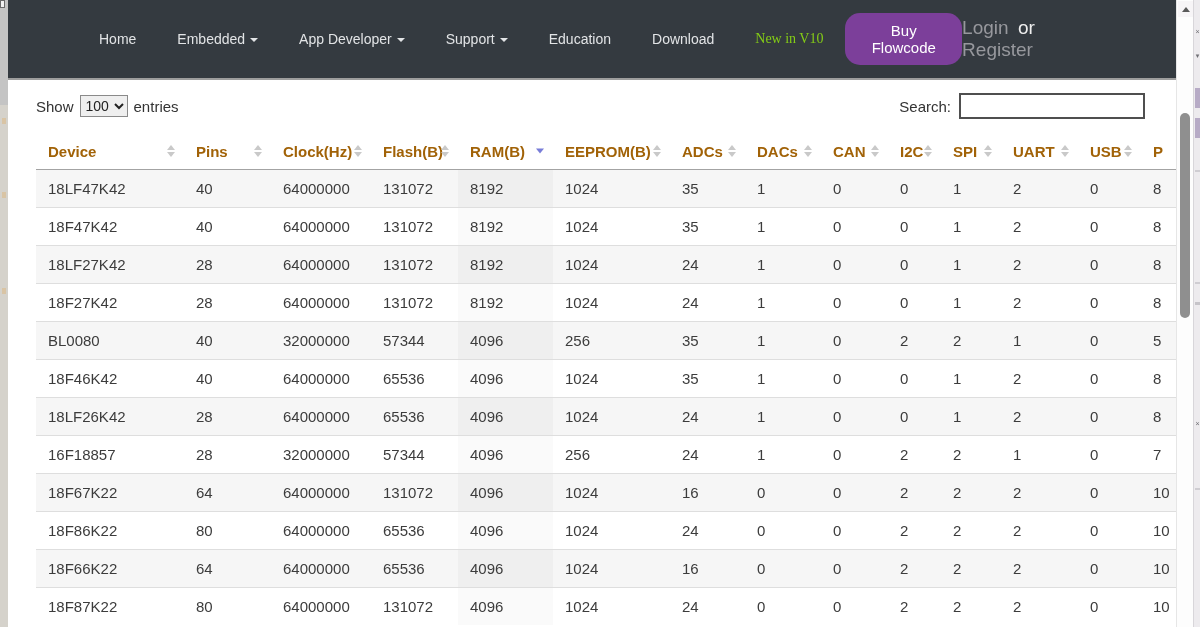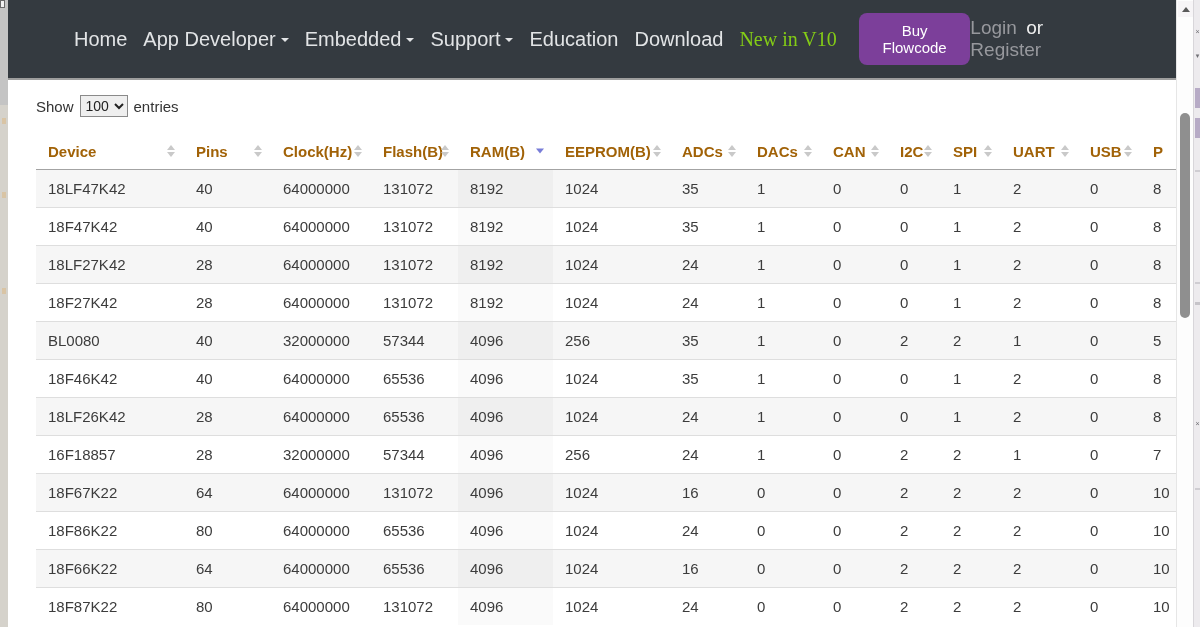--- a/index.html
+++ b/index.html
@@ -15,26 +15,26 @@
   .right-strip .frag { position:absolute; left:1px; width:5px; }
   .right-strip .glyph { position:absolute; left:0; width:7px; text-align:center; font-size:7px; color:#6f6f74; }
 
   
   .main { position:absolute; left:8px; top:0; width:1168px; height:627px; background:#fff; overflow:hidden; }
 
   
   .navbar { height:80px; background:#343a40; border-bottom:2px solid #9d9d9d;
             display:flex; align-items:center; padding-left:58px; }
   .nav-menu { list-style:none; display:flex; align-items:center; }
-  .nav-menu a { display:block; padding:8px 8px; font-size:20px; color:#e2e4e6; text-decoration:none; white-space:nowrap; }
+  .nav-menu a { display:block; padding:8px 8px; font-size:14px; color:#e2e4e6; text-decoration:none; white-space:nowrap;margin-left:25px; }
   .nav-menu a.accent { color:#84cc16;font-family:Liberation Serif, serif; }
   .caret-down { display:inline-block; width:0; height:0; margin-left:5px; vertical-align:middle;
                 border-left:4px solid transparent; border-right:4px solid transparent; border-top:4px solid currentColor; }
   .buy-btn { margin-left:14px; padding:9px 17px; background:#7c3f9a; color:#fff; font-size:15px;
-             border:none; border-radius:8px; cursor:pointer; font-family:inherit; }
+             border:none; border-radius:15px; cursor:pointer; font-family:inherit; }
   .auth { margin-left:auto; margin-right:80px; font-size:19px; }
   .auth a { color:#97989d; text-decoration:none; }
   .auth .or { color:#efefef; padding:0 4px; }
 
   
   .controls { display:flex; justify-content:space-between; align-items:center;
               margin-top:11px; padding:0 31px 0 28px; height:30px;gap:48px; }
   .show-group { font-size:15px; color:#333; display:flex; align-items:center; gap:6px; }
   .show-group select { font-size:14px; font-family:inherit; padding:1px 1px; border:1px solid #8a8a8a; border-radius:0; color:#222; }
   .search-group { display:flex; align-items:center; gap:8px; font-size:15px; color:#333; }
@@ -82,24 +82,24 @@
 </div>
 
 <div class="main">
 
   <nav class="navbar">
     <ul class="nav-menu" id="nav-menu">
         <li>
           <a href="#" class="">Home</a>
         </li>
         <li>
+          <a href="#" class="">Embedded<span class="caret-down"></span></a>
+        </li>
+        <li>
           <a href="#" class="">App Developer<span class="caret-down"></span></a>
-        </li>
-        <li>
-          <a href="#" class="">Embedded<span class="caret-down"></span></a>
         </li>
         <li>
           <a href="#" class="">Support<span class="caret-down"></span></a>
         </li>
         <li>
           <a href="#" class="">Education</a>
         </li>
         <li>
           <a href="#" class="">Download</a>
         </li>
@@ -115,20 +115,24 @@
     </div>
   </nav>
 
   <div class="controls">
     <div class="show-group">
       <span>Show</span>
       <select>
         <option>100</option>
       </select>
       <span>entries</span>
+    </div>
+    <div class="search-group">
+      <label>Search:</label>
+      <input type="text" value="" style="">
     </div>
   </div>
 
   <div class="table-clip">
     <table>
       <colgroup>
         <col style="width:148px">
           <col style="width:87px">
           <col style="width:100px">
         <col style="width:87px">

